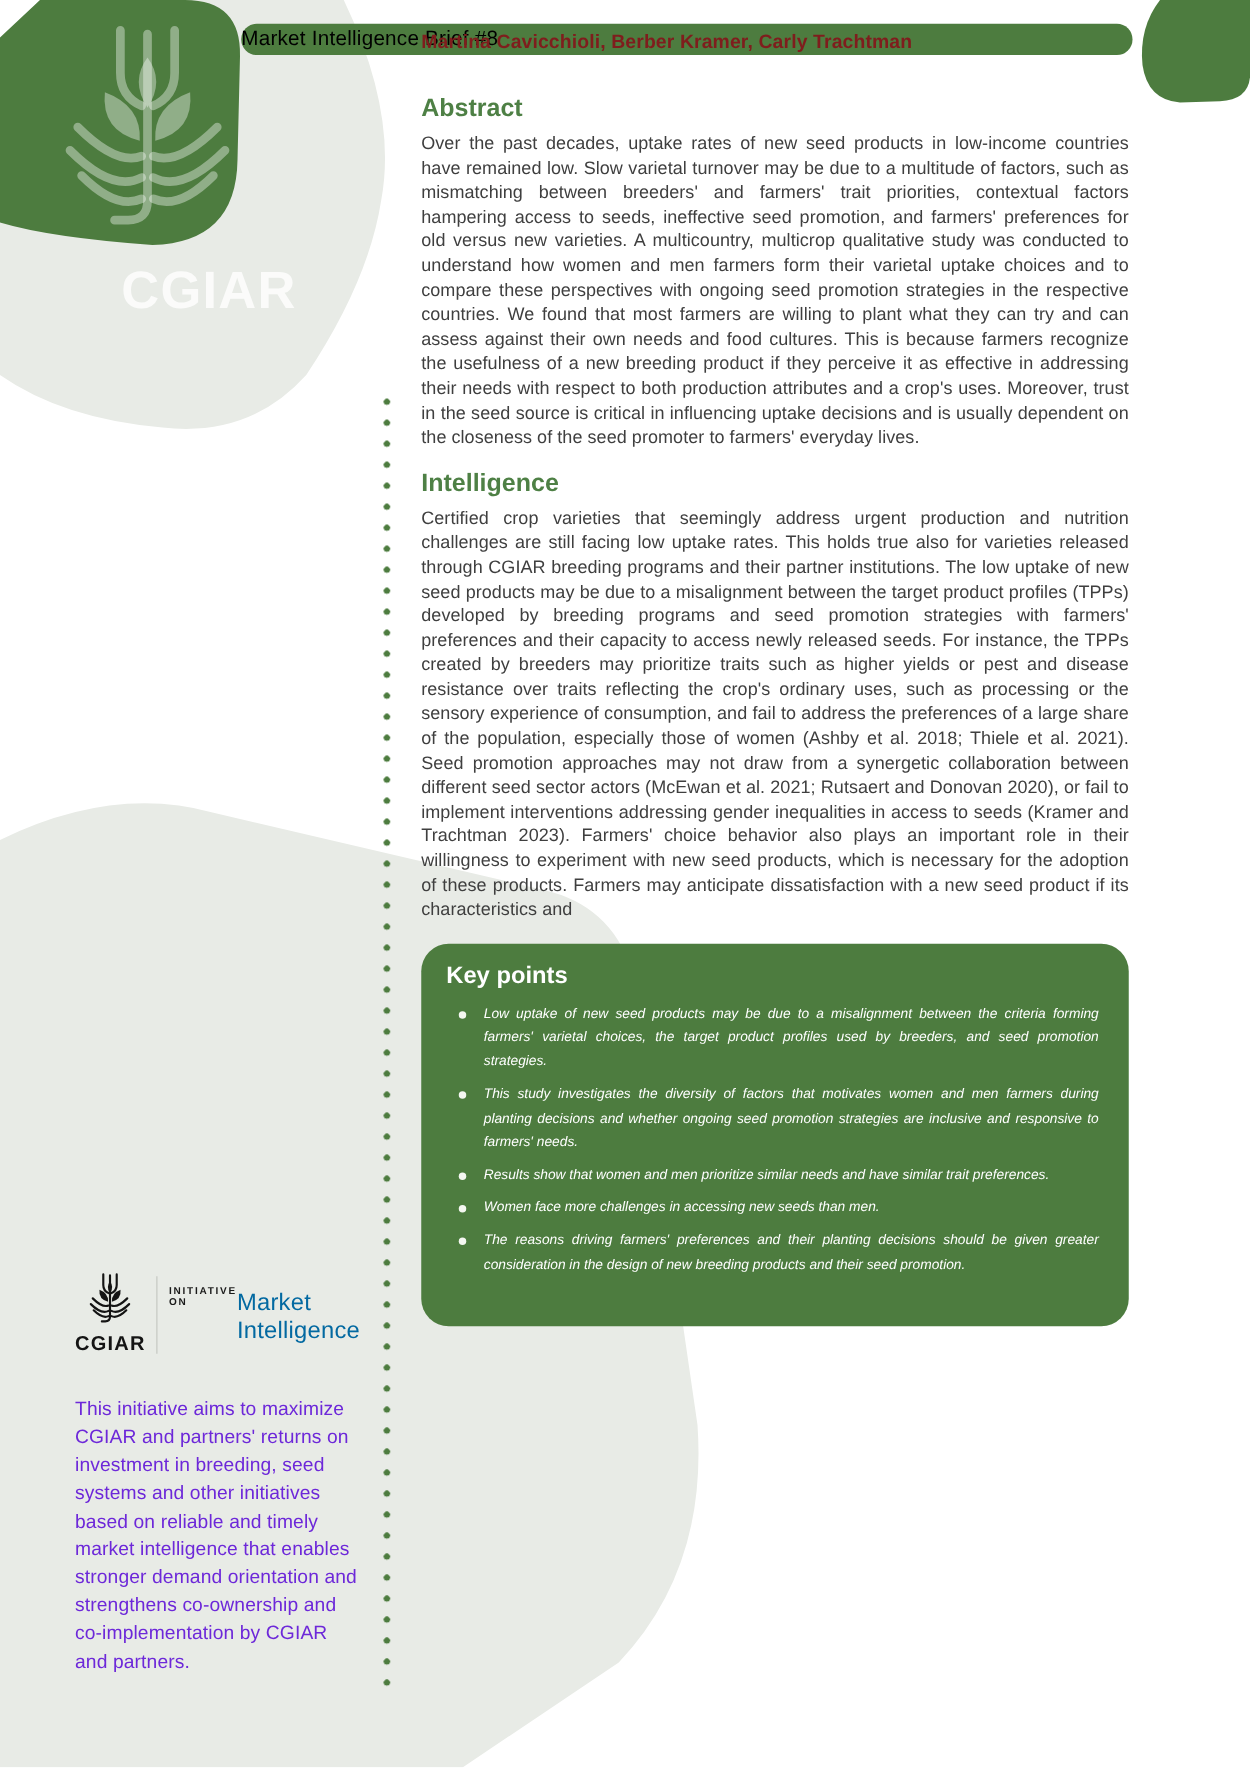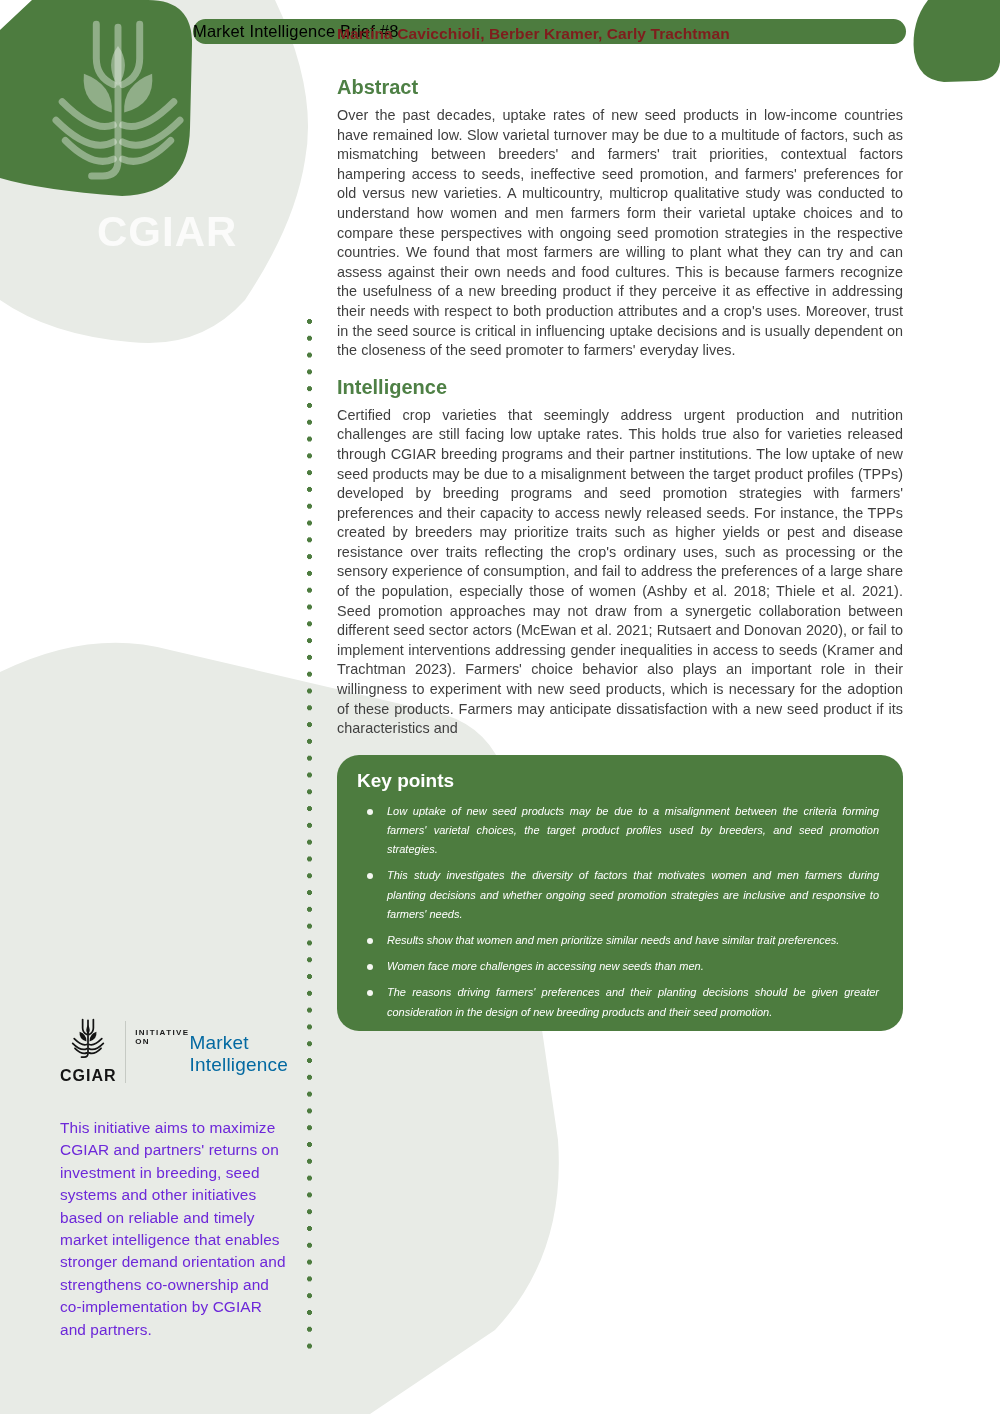--- a/index.html
+++ b/index.html
@@ -42,21 +42,21 @@
   .section-heading{margin-top:33px;color:#4e8045;font-size:20px;font-weight:bold;}
   .body-text{
     margin-top:7px;color:#3f3f3f;font-size:14.4px;line-height:19.6px;
     text-align:justify;letter-spacing:0.05px;
   }
   .intro-heading{margin-top:15px;}
   
   .key-box{
     margin-top:16px;width:566px;box-sizing:border-box;
     background:#4d7c3f;border-radius:22px;
-    padding:15px 24px 2px 20px;
+    padding:15px 24px 32px 20px;
   }
   .key-box h2{margin:0 0 10px 0;color:#ffffff;font-size:19px;font-weight:bold;}
   .key-list{list-style:none;margin:0;padding:0;}
   .key-list li{
     position:relative;padding-left:30px;margin-bottom:7px;
     color:#ffffff;font-size:11px;line-height:19.2px;text-align:justify;font-style:italic;
   }
   .kp-bullet{
     position:absolute;left:10px;top:7px;width:6px;height:6px;border-radius:50%;
     background:#f4f7f1;

